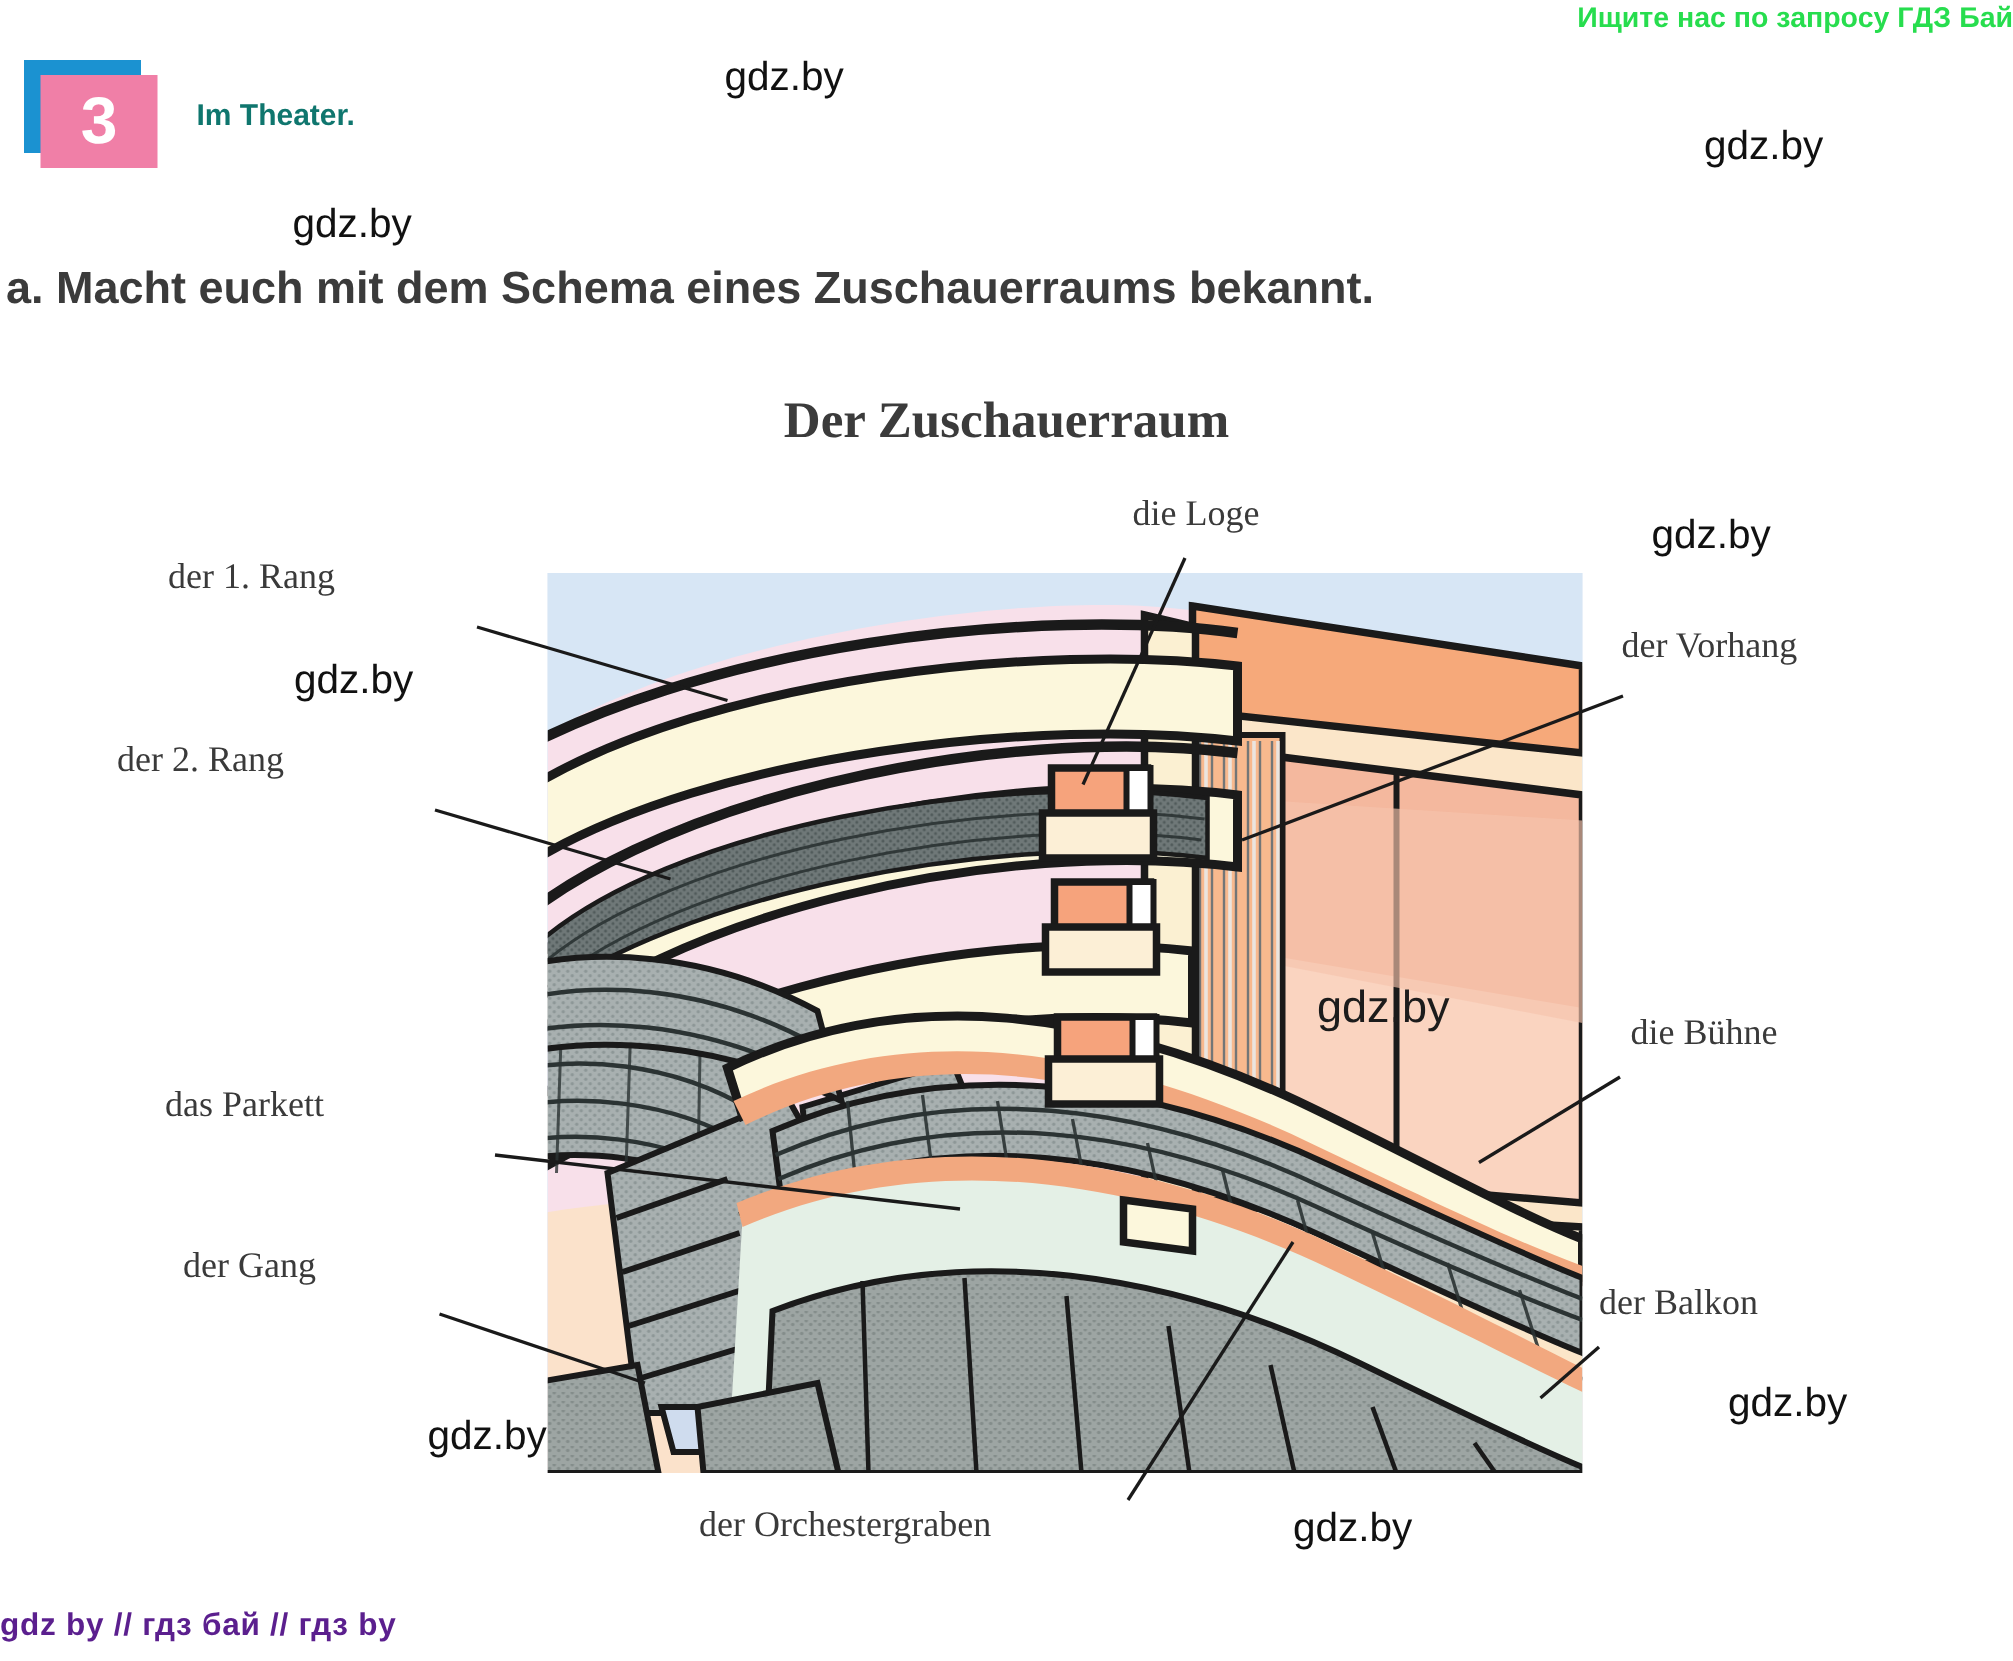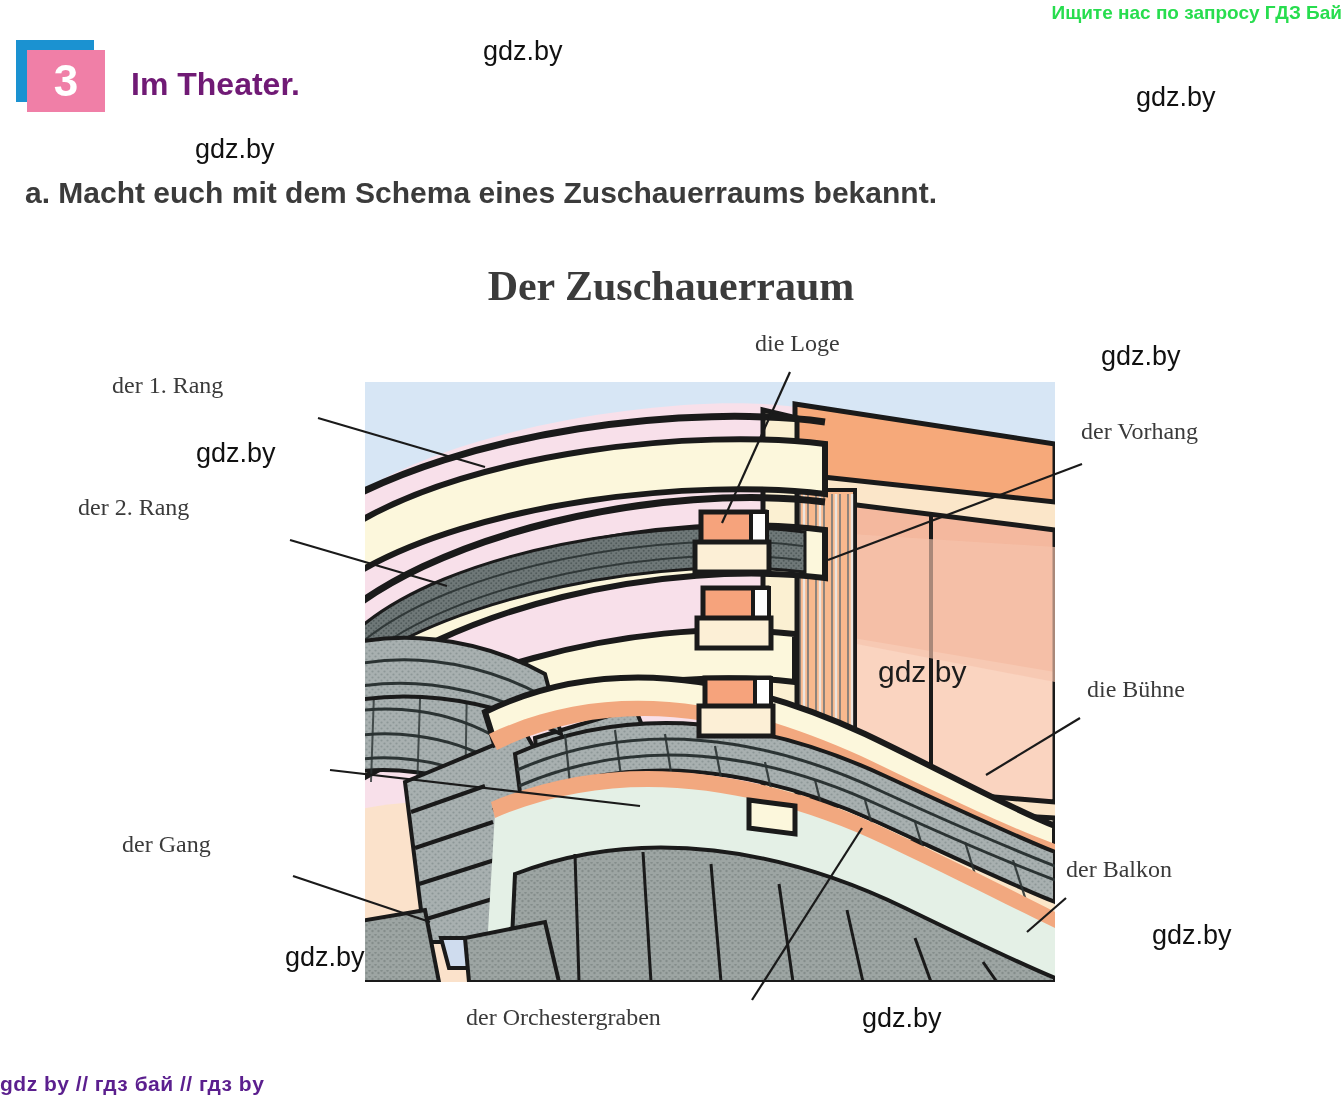--- a/index.html
+++ b/index.html
@@ -63,45 +63,45 @@
     font-weight: bold;
     line-height: 62px;
     text-align: center;
   }
 
   .task-title {
     position: absolute;
     left: 131px;
     top: 66px;
     font-family: "Liberation Sans", sans-serif;
-    font-size: 32px;
-    font-weight: bold;
-    color: #701a75;
+    font-size: 20px;
+    font-weight: bold;
+    color: #0f766e;
   }
 
   .subtask {
     position: absolute;
-    left: 25px;
+    left: 4px;
     top: 176px;
     font-family: "Liberation Sans", sans-serif;
     font-size: 30px;
     font-weight: bold;
     color: #3b3b3b;
     white-space: nowrap;
   }
 
   
   .fig-title {
     position: absolute;
     left: 0;
     top: 262px;
     width: 1342px;
     text-align: center;
     font-family: "Liberation Serif", serif;
-    font-size: 42px;
+    font-size: 34px;
     font-weight: bold;
     color: #3b3b3b;
   }
 
   
   .wm {
     position: absolute;
     font-family: "Liberation Sans", sans-serif;
     font-size: 27px;
     color: #111111;
@@ -397,20 +397,21 @@
       <line x1="1080" y1="718" x2="986" y2="775"></line>
       <line x1="1066" y1="898" x2="1027" y2="932"></line>
       <line x1="752" y1="1000" x2="862" y2="828"></line>
     </g>
   </svg>
 
   <div class="lbl" style="left:112px; top:372px;">der 1. Rang</div>
 
   <div class="lbl" style="left:78px; top:494px;">der 2. Rang</div>
 
+  <div class="lbl" style="left:110px; top:724px;">das Parkett</div>
 
   <div class="lbl" style="left:122px; top:831px;">der Gang</div>
 
   <div class="lbl" style="left:755px; top:330px;">die Loge</div>
 
   <div class="lbl" style="left:1087px; top:676px;">die Bühne</div>
 
   <div class="lbl" style="left:1081px; top:418px;">der Vorhang</div>
 
   <div class="lbl" style="left:1066px; top:856px;">der Balkon</div>

